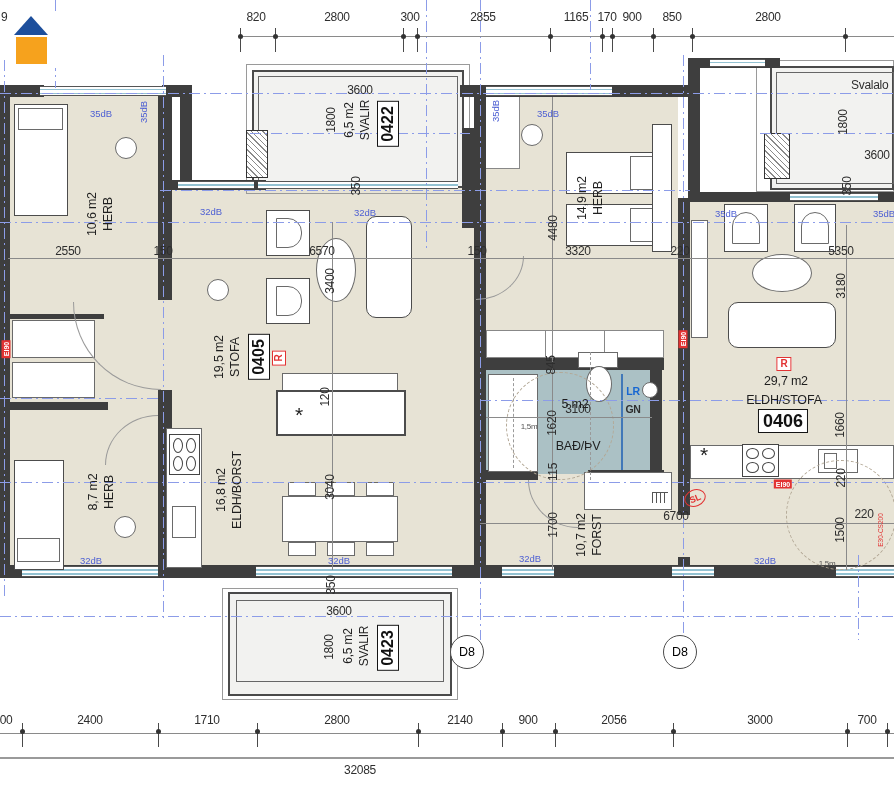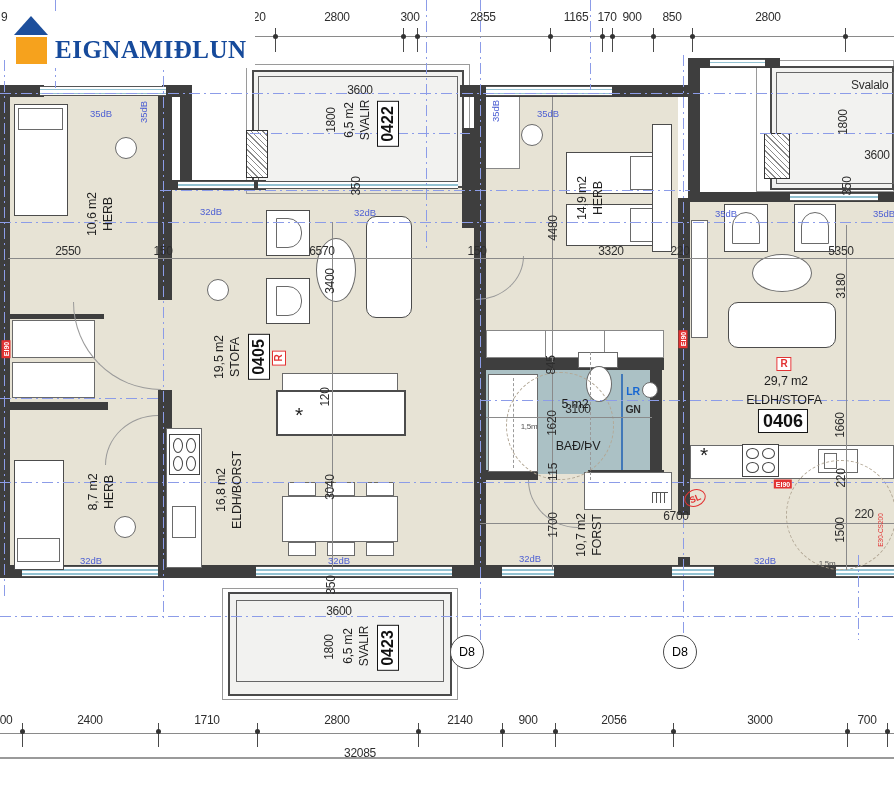--- a/index.html
+++ b/index.html
@@ -280,27 +280,27 @@
 
   <div class="dim" style="left:6px;top:720px">00</div>
   <div class="dim" style="left:90px;top:720px">2400</div>
   <div class="dim" style="left:207px;top:720px">1710</div>
   <div class="dim" style="left:337px;top:720px">2800</div>
   <div class="dim" style="left:460px;top:720px">2140</div>
   <div class="dim" style="left:528px;top:720px">900</div>
   <div class="dim" style="left:614px;top:720px">2056</div>
   <div class="dim" style="left:760px;top:720px">3000</div>
   <div class="dim" style="left:867px;top:720px">700</div>
-  <div class="dim" style="left:360px;top:753px">32085</div>
+  <div class="dim" style="left:360px;top:770px">32085</div>
 
   <div class="dim" style="left:68px;top:251px">2550</div>
   <div class="dim" style="left:163px;top:251px">150</div>
   <div class="dim" style="left:322px;top:251px">6570</div>
   <div class="dim" style="left:477px;top:251px">150</div>
-  <div class="dim" style="left:611px;top:251px">3320</div>
+  <div class="dim" style="left:578px;top:251px">3320</div>
   <div class="dim" style="left:680px;top:251px">220</div>
   <div class="dim" style="left:841px;top:251px">5350</div>
   <div class="dim" style="left:578px;top:409px">3100</div>
   <div class="dim" style="left:676px;top:516px">6700</div>
   <div class="dim" style="left:864px;top:514px">220</div>
   <div class="dim" style="left:360px;top:90px">3600</div>
   <div class="dim" style="left:339px;top:611px">3600</div>
   <div class="dim" style="left:877px;top:155px">3600</div>
 
   <div class="dim dimv" style="left:330px;top:281px">3400</div>
@@ -413,17 +413,16 @@
   </div>
   <div class="furn circ" style="left:663px;top:635px;width:34px;height:34px;border-width:1.4px;display:flex;align-items:center;justify-content:center">
     <span style="font-size:12.5px">D8</span>
   </div>
 
   <div class="logo">
     <div class="house">
       <div class="roof"></div>
       <div class="hbody"></div>
     </div>
-    <div class="brand">EIGNAMIÐLUN</div>
   </div>
 
   <div class="sep"></div>
 </div>
 
 </body></html>

